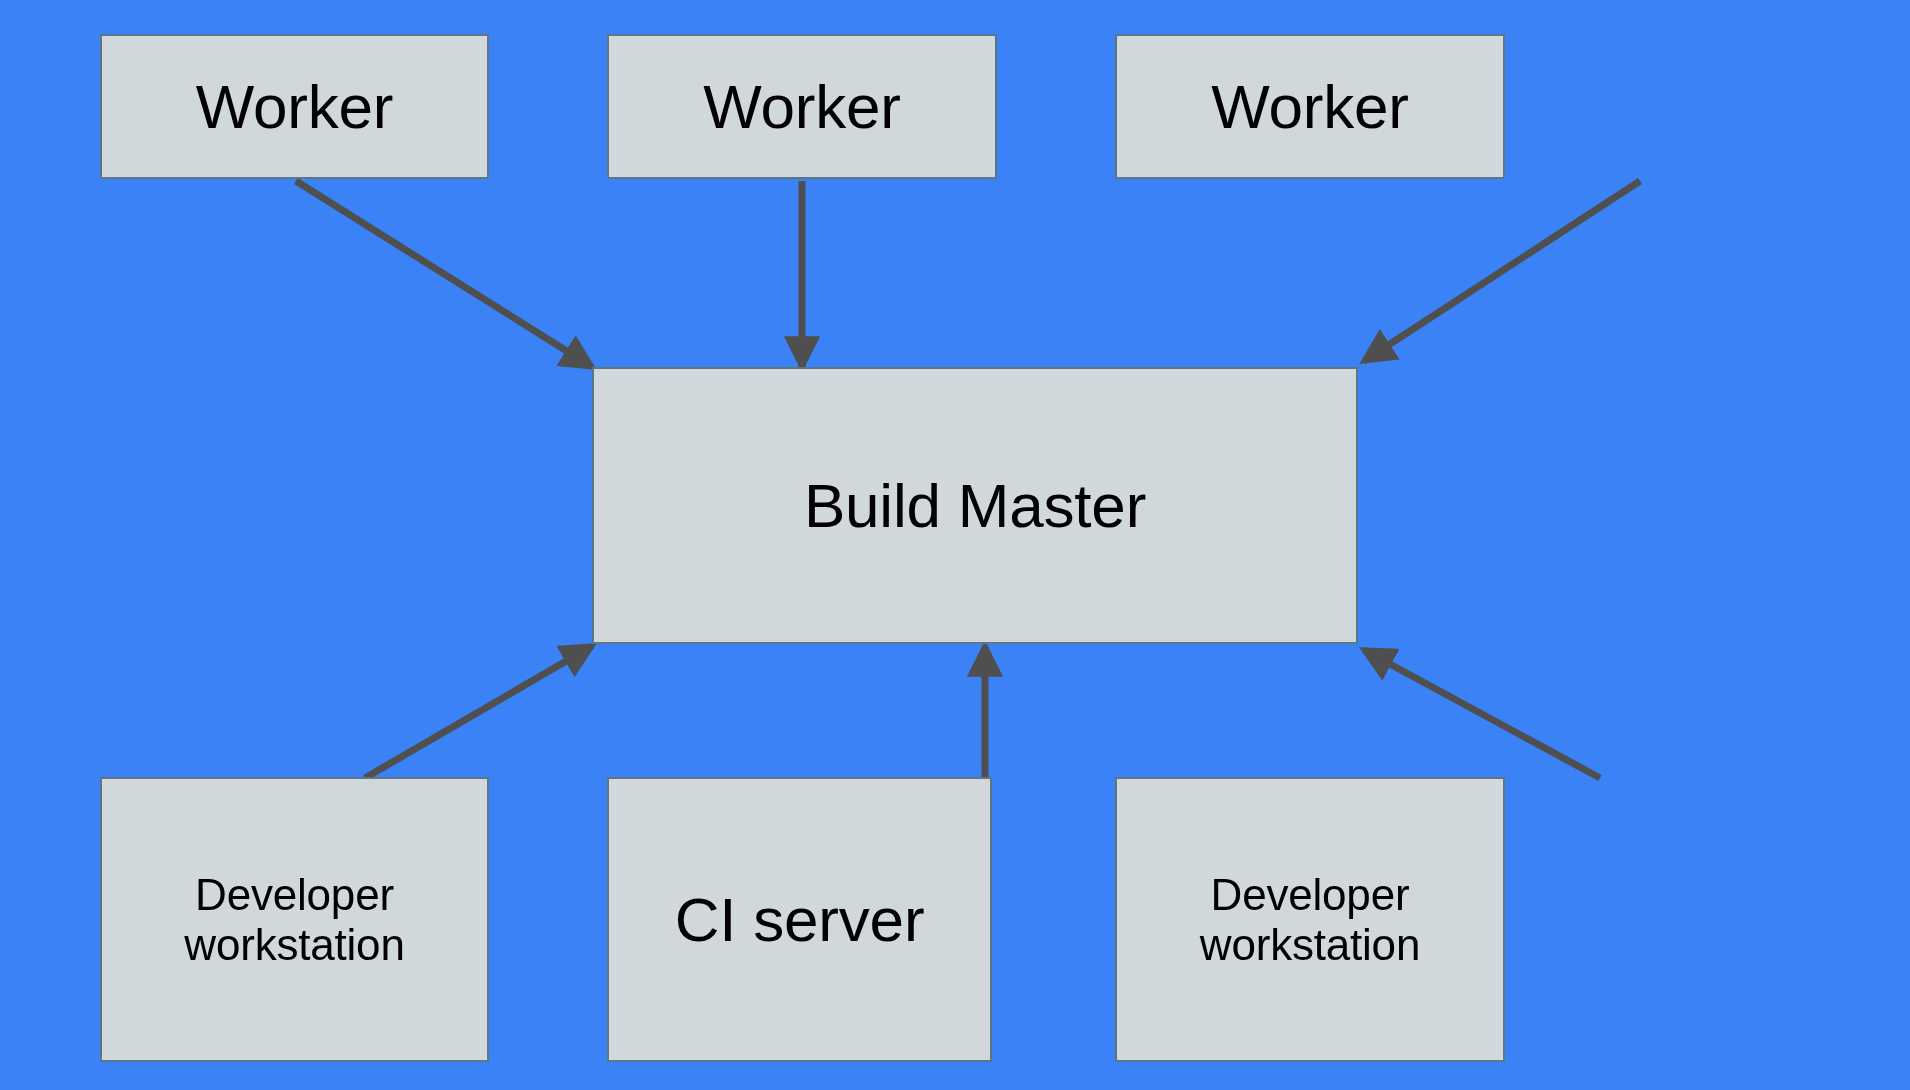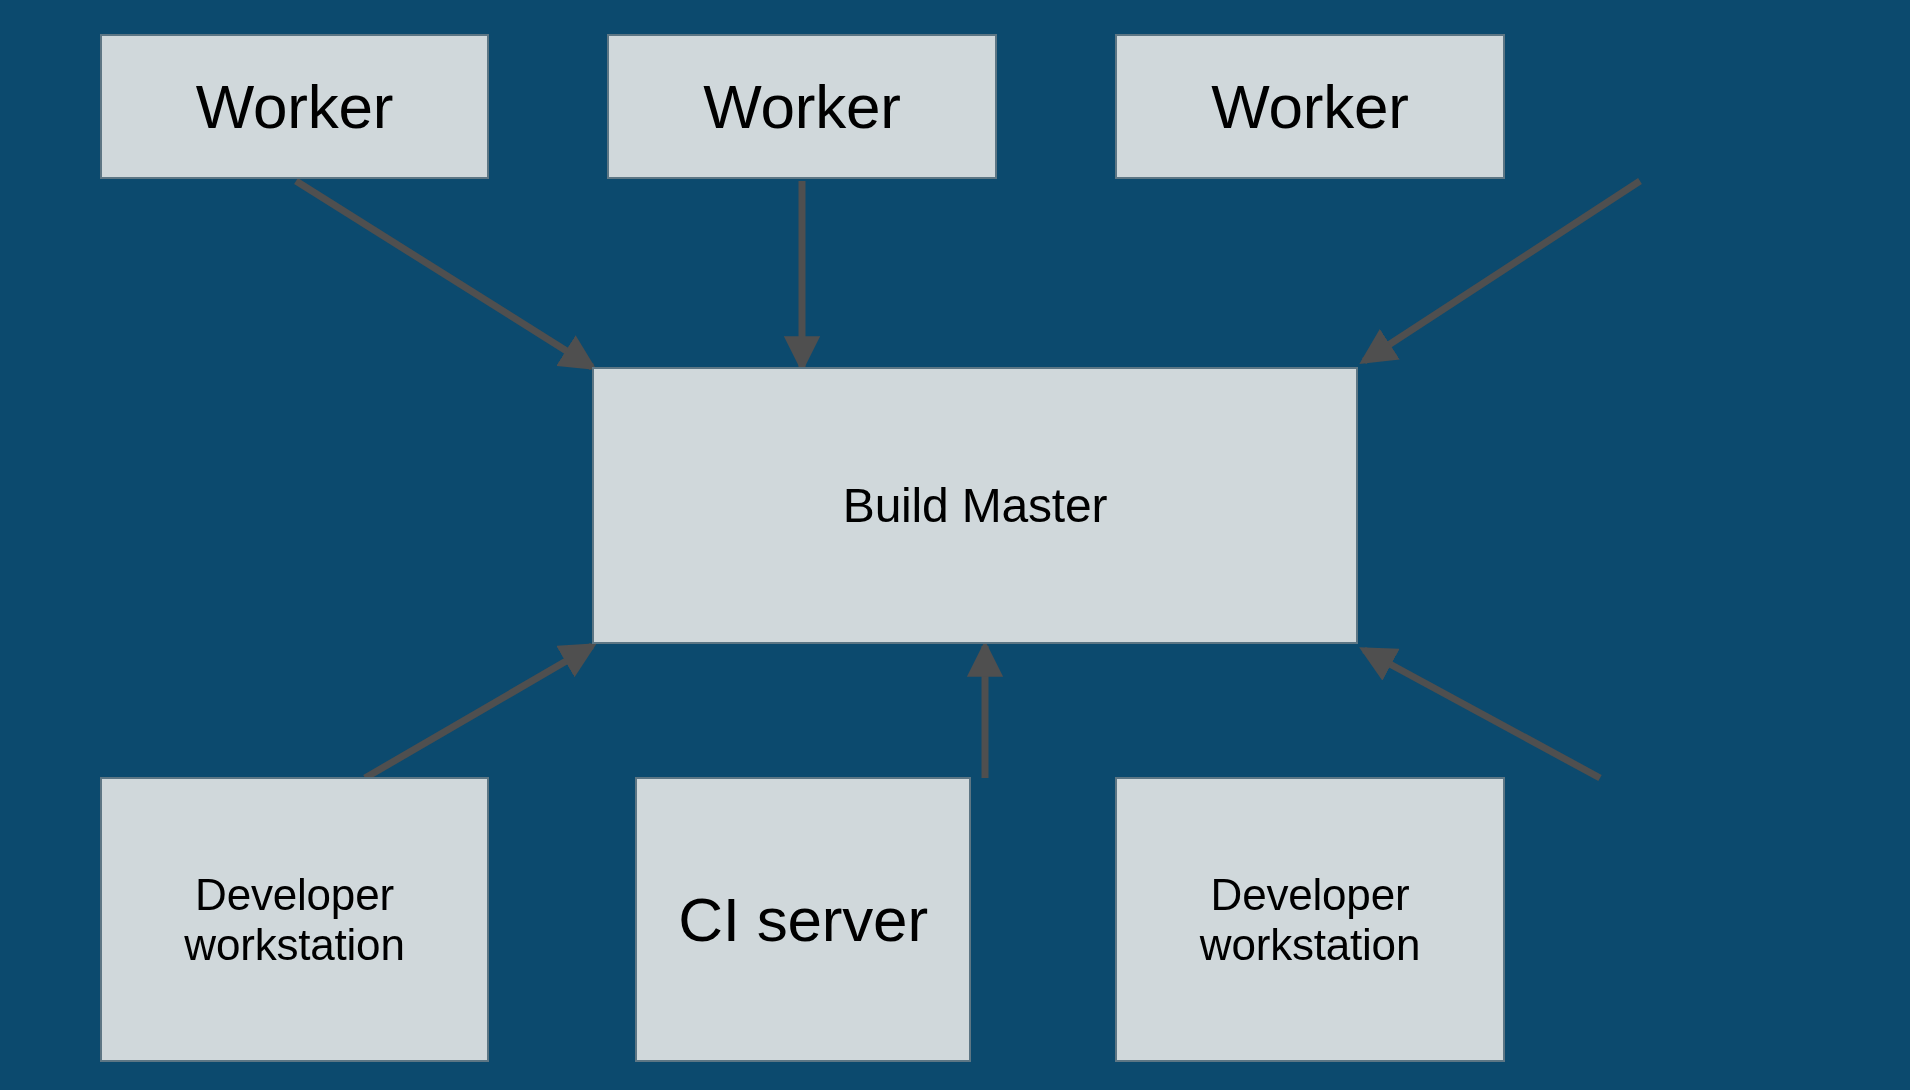--- a/index.html
+++ b/index.html
@@ -8,21 +8,21 @@
     padding: 0;
     background: #ffffff;
   }
   body {
     font-family: "Liberation Sans", sans-serif;
   }
   #canvas {
     position: relative;
     width: 1910px;
     height: 1090px;
-    background: #0c4a6e;
+    background: #3b82f6;
     overflow: hidden;
     text-decoration: underline;
   }
   #edges {
     position: absolute;
     left: 0;
     top: 0;
     width: 1910px;
     height: 1090px;
     pointer-events: none;
@@ -39,35 +39,35 @@
   }
   .node-label {
     color: #000000;
     font-family: "Liberation Sans", sans-serif;
     font-weight: 400;
     line-height: 1.12;
     letter-spacing: -0.2px;
     white-space: pre-line;
   }
   .node-worker   { font-size: 62px; }
-  .node-master   { font-size: 48px; }
+  .node-master   { font-size: 62px; }
   .node-ci       { font-size: 62px; }
   .node-dev      { font-size: 44px; }
 
   
   #node-worker-1 { left: 100px; top: 34px;  width: 389px; height: 145px; }
   #node-worker-2 { left: 607px; top: 34px;  width: 390px; height: 145px; }
   #node-worker-3 { left: 1115px; top: 34px; width: 390px; height: 145px; }
 
   
   #node-build-master { left: 592px; top: 367px; width: 766px; height: 277px; }
 
   
   #node-dev-workstation-1 { left: 100px; top: 777px;  width: 389px; height: 285px; }
-  #node-ci-server         { left: 607px; top: 777px;  width: 336px; height: 285px; margin-left: 28px; }
+  #node-ci-server         { left: 607px; top: 777px;  width: 385px; height: 285px; }
   #node-dev-workstation-2 { left: 1115px; top: 777px; width: 390px; height: 285px; }
 </style>
 </head>
 <body>
 
 <div id="canvas">
 
   <svg id="edges" viewBox="0 0 1910 1090" width="1910" height="1090" xmlns="http://www.w3.org/2000/svg">
     <defs>
       <marker id="arrowhead" markerWidth="5.2" markerHeight="5.2" refX="4.4" refY="2.6" orient="auto" markerUnits="strokeWidth">

